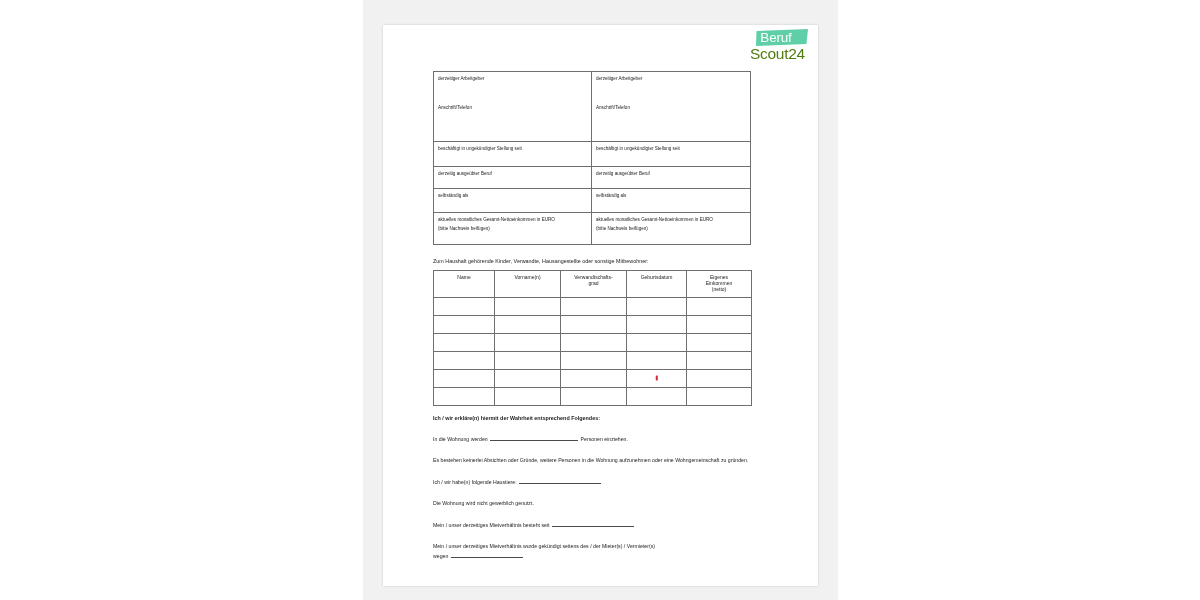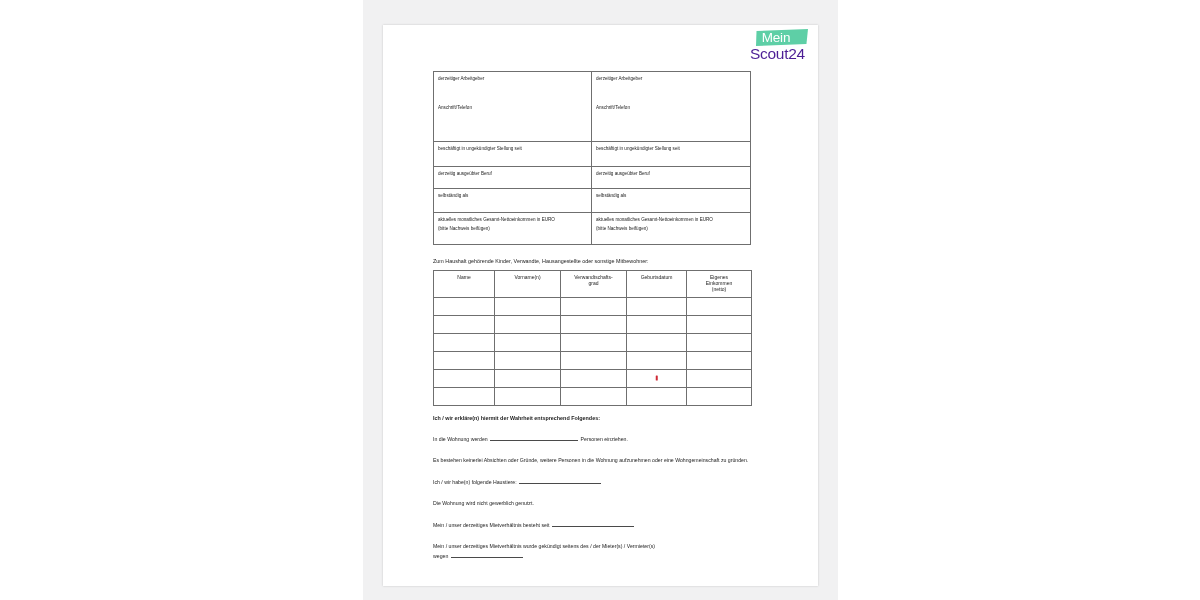--- a/index.html
+++ b/index.html
@@ -66,21 +66,21 @@
     font-size: 13.5px;
     color: #ffffff;
     letter-spacing: -0.2px;
   }
   #logo-word {
     position: absolute;
     left: 0px;
     top: 16px;
     width: 62px;
     font-size: 15.5px;
-    color: #4c1d95;
+    color: #4d7c0f;
     letter-spacing: -0.3px;
     white-space: nowrap;
   }
 
   
   #employer-table {
     position: absolute;
     left: 433px;
     top: 71px;
     width: 318px;
@@ -211,21 +211,21 @@
 </style>
 </head>
 <body>
 
 <div id="viewer"></div>
 
 <div id="page"></div>
 
 <div id="logo">
   <div id="logo-badge"></div>
-  <div id="logo-badge-text">Mein</div>
+  <div id="logo-badge-text">Beruf</div>
   <div id="logo-word">Scout24</div>
 </div>
 
 <div id="employer-table">
 
   <div class="col left">
     <div class="emp-cell emp-r1">
       <div class="emp-label" style="top:4px;">derzeitiger Arbeitgeber</div>
       <div class="emp-label" style="top:33px;">Anschrift/Telefon</div>
     </div>

